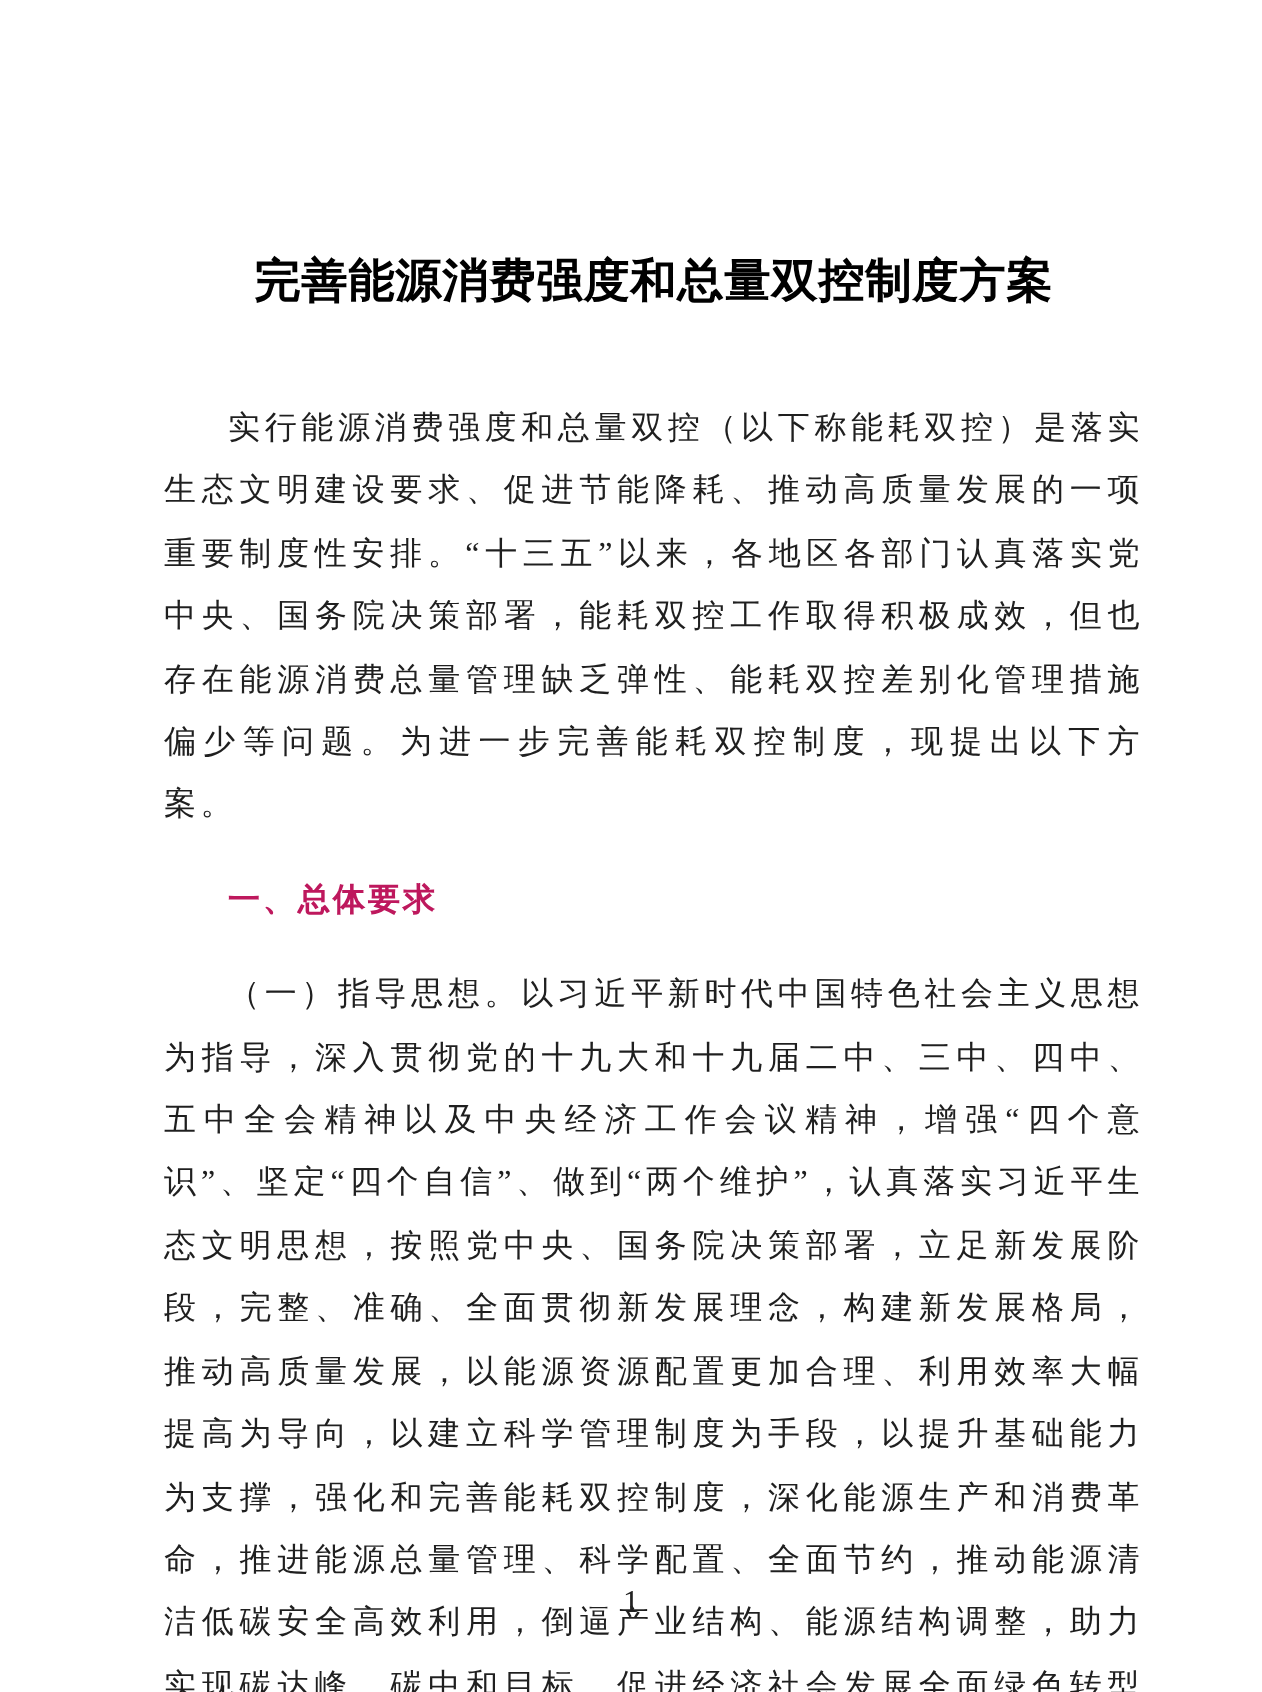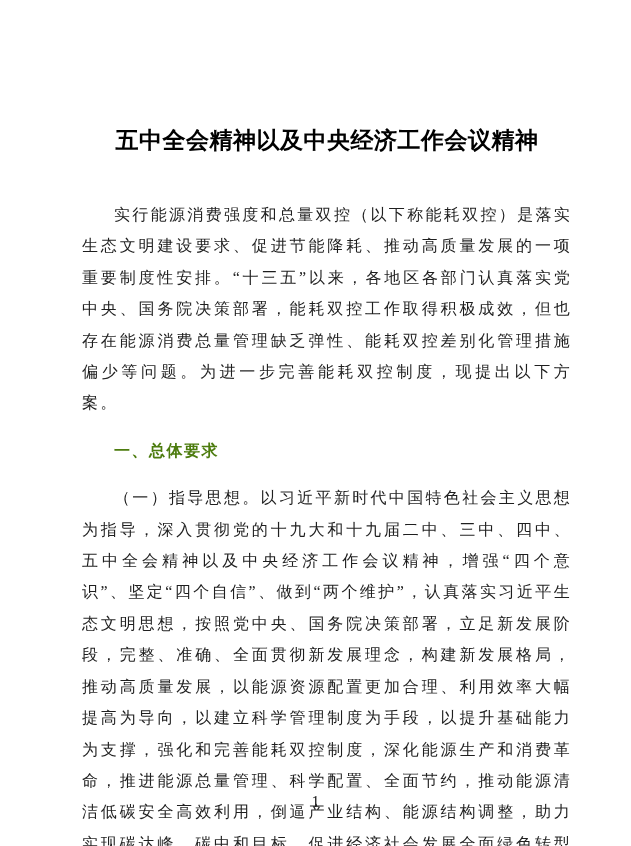--- a/index.html
+++ b/index.html
@@ -38,41 +38,41 @@
     letter-spacing: 2.2px;
     text-align: justify;
   }
   .body-text p {
     margin: 16px;
     padding: 0;
     text-indent: 2em;
   }
   .section-heading {
     font-weight: bold;
-    color: #4d7c0f;
+    color: #be185d;
     letter-spacing: 1.5px;
   }
   .page-number {
     position: absolute;
     left: 0;
     top: 793px;
     width: 631px;
     text-align: center;
     font-size: 16px;
     color: #222222;
     letter-spacing: 0;
   }
 </style>
 </head>
 <body>
 
 <div class="page">
   <div class="content">
 
-    <div class="doc-title">五中全会精神以及中央经济工作会议精神</div>
+    <div class="doc-title">完善能源消费强度和总量双控制度方案</div>
 
     <div class="body-text">
       <p>实行能源消费强度和总量双控（以下称能耗双控）是落实生态文明建设要求、促进节能降耗、推动高质量发展的一项重要制度性安排。“十三五”以来，各地区各部门认真落实党中央、国务院决策部署，能耗双控工作取得积极成效，但也存在能源消费总量管理缺乏弹性、能耗双控差别化管理措施偏少等问题。为进一步完善能耗双控制度，现提出以下方案。</p>
 
       <p class="section-heading">一、总体要求</p>
 
       <p>（一）指导思想。以习近平新时代中国特色社会主义思想为指导，深入贯彻党的十九大和十九届二中、三中、四中、五中全会精神以及中央经济工作会议精神，增强“四个意识”、坚定“四个自信”、做到“两个维护”，认真落实习近平生态文明思想，按照党中央、国务院决策部署，立足新发展阶段，完整、准确、全面贯彻新发展理念，构建新发展格局，推动高质量发展，以能源资源配置更加合理、利用效率大幅提高为导向，以建立科学管理制度为手段，以提升基础能力为支撑，强化和完善能耗双控制度，深化能源生产和消费革命，推进能源总量管理、科学配置、全面节约，推动能源清洁低碳安全高效利用，倒逼产业结构、能源结构调整，助力实现碳达峰、碳中和目标，促进经济社会发展全面绿色转型和生态文明建设实现新进步。</p>
     </div>
 
   </div>

